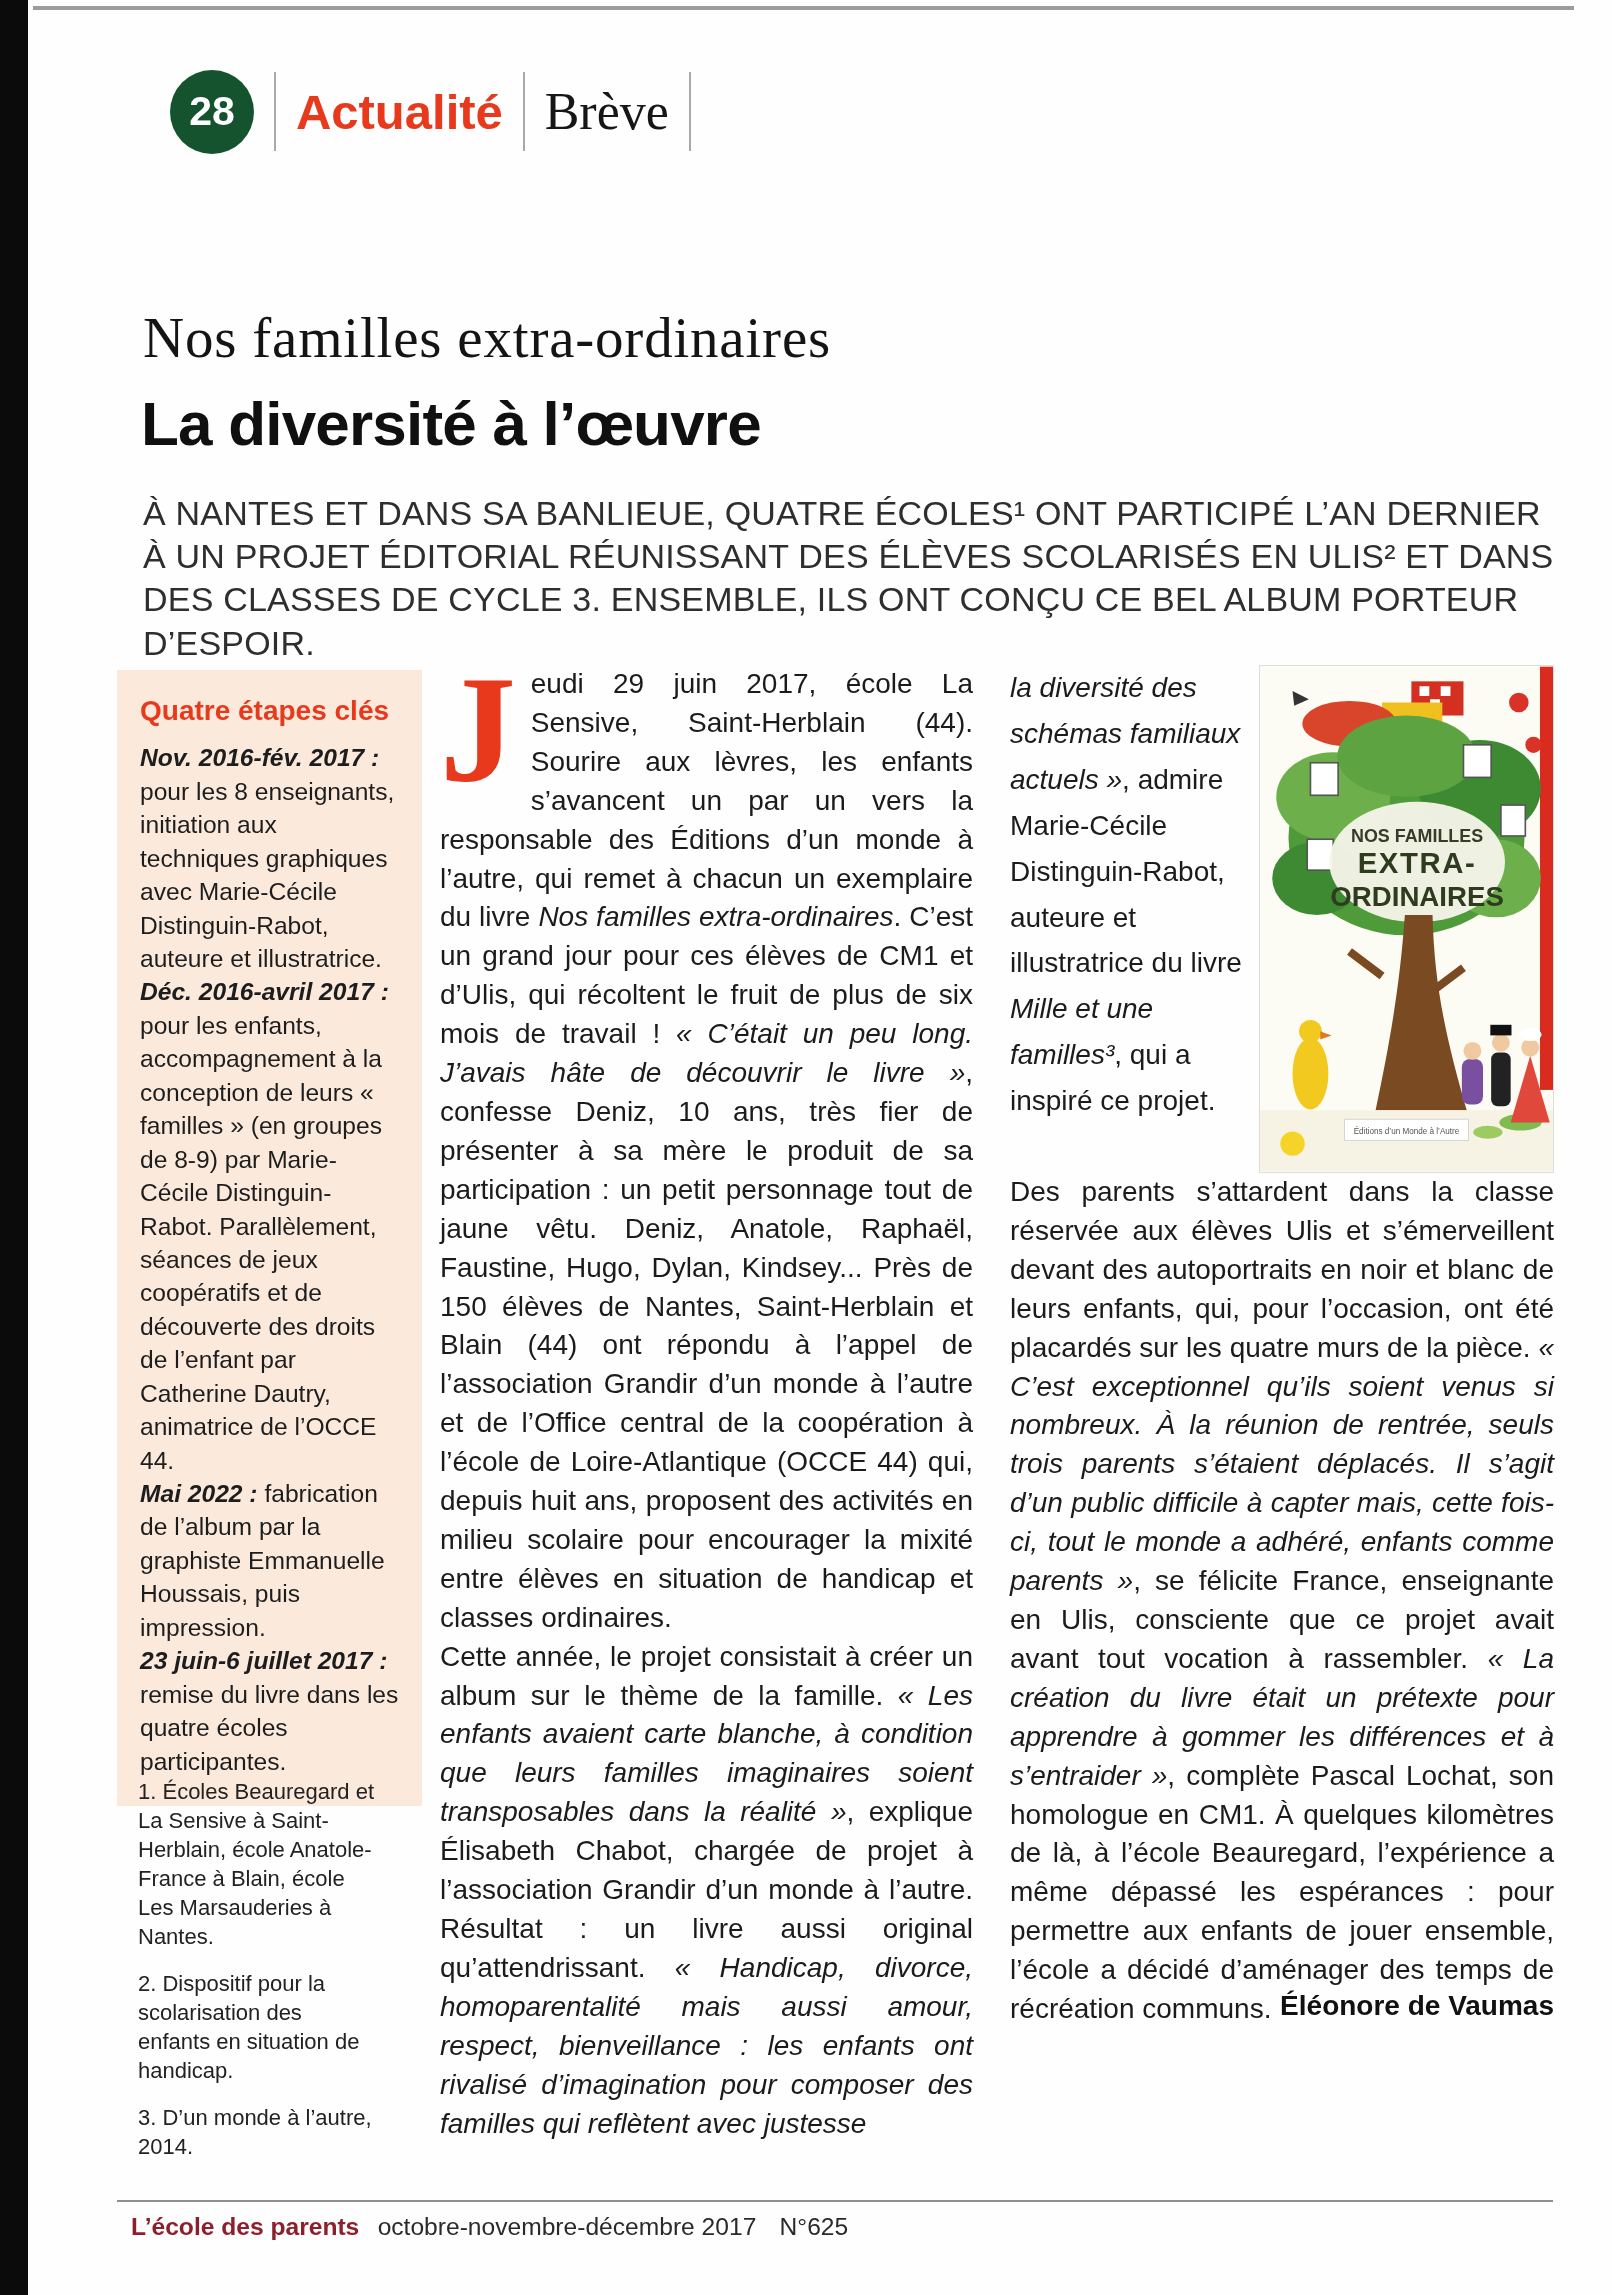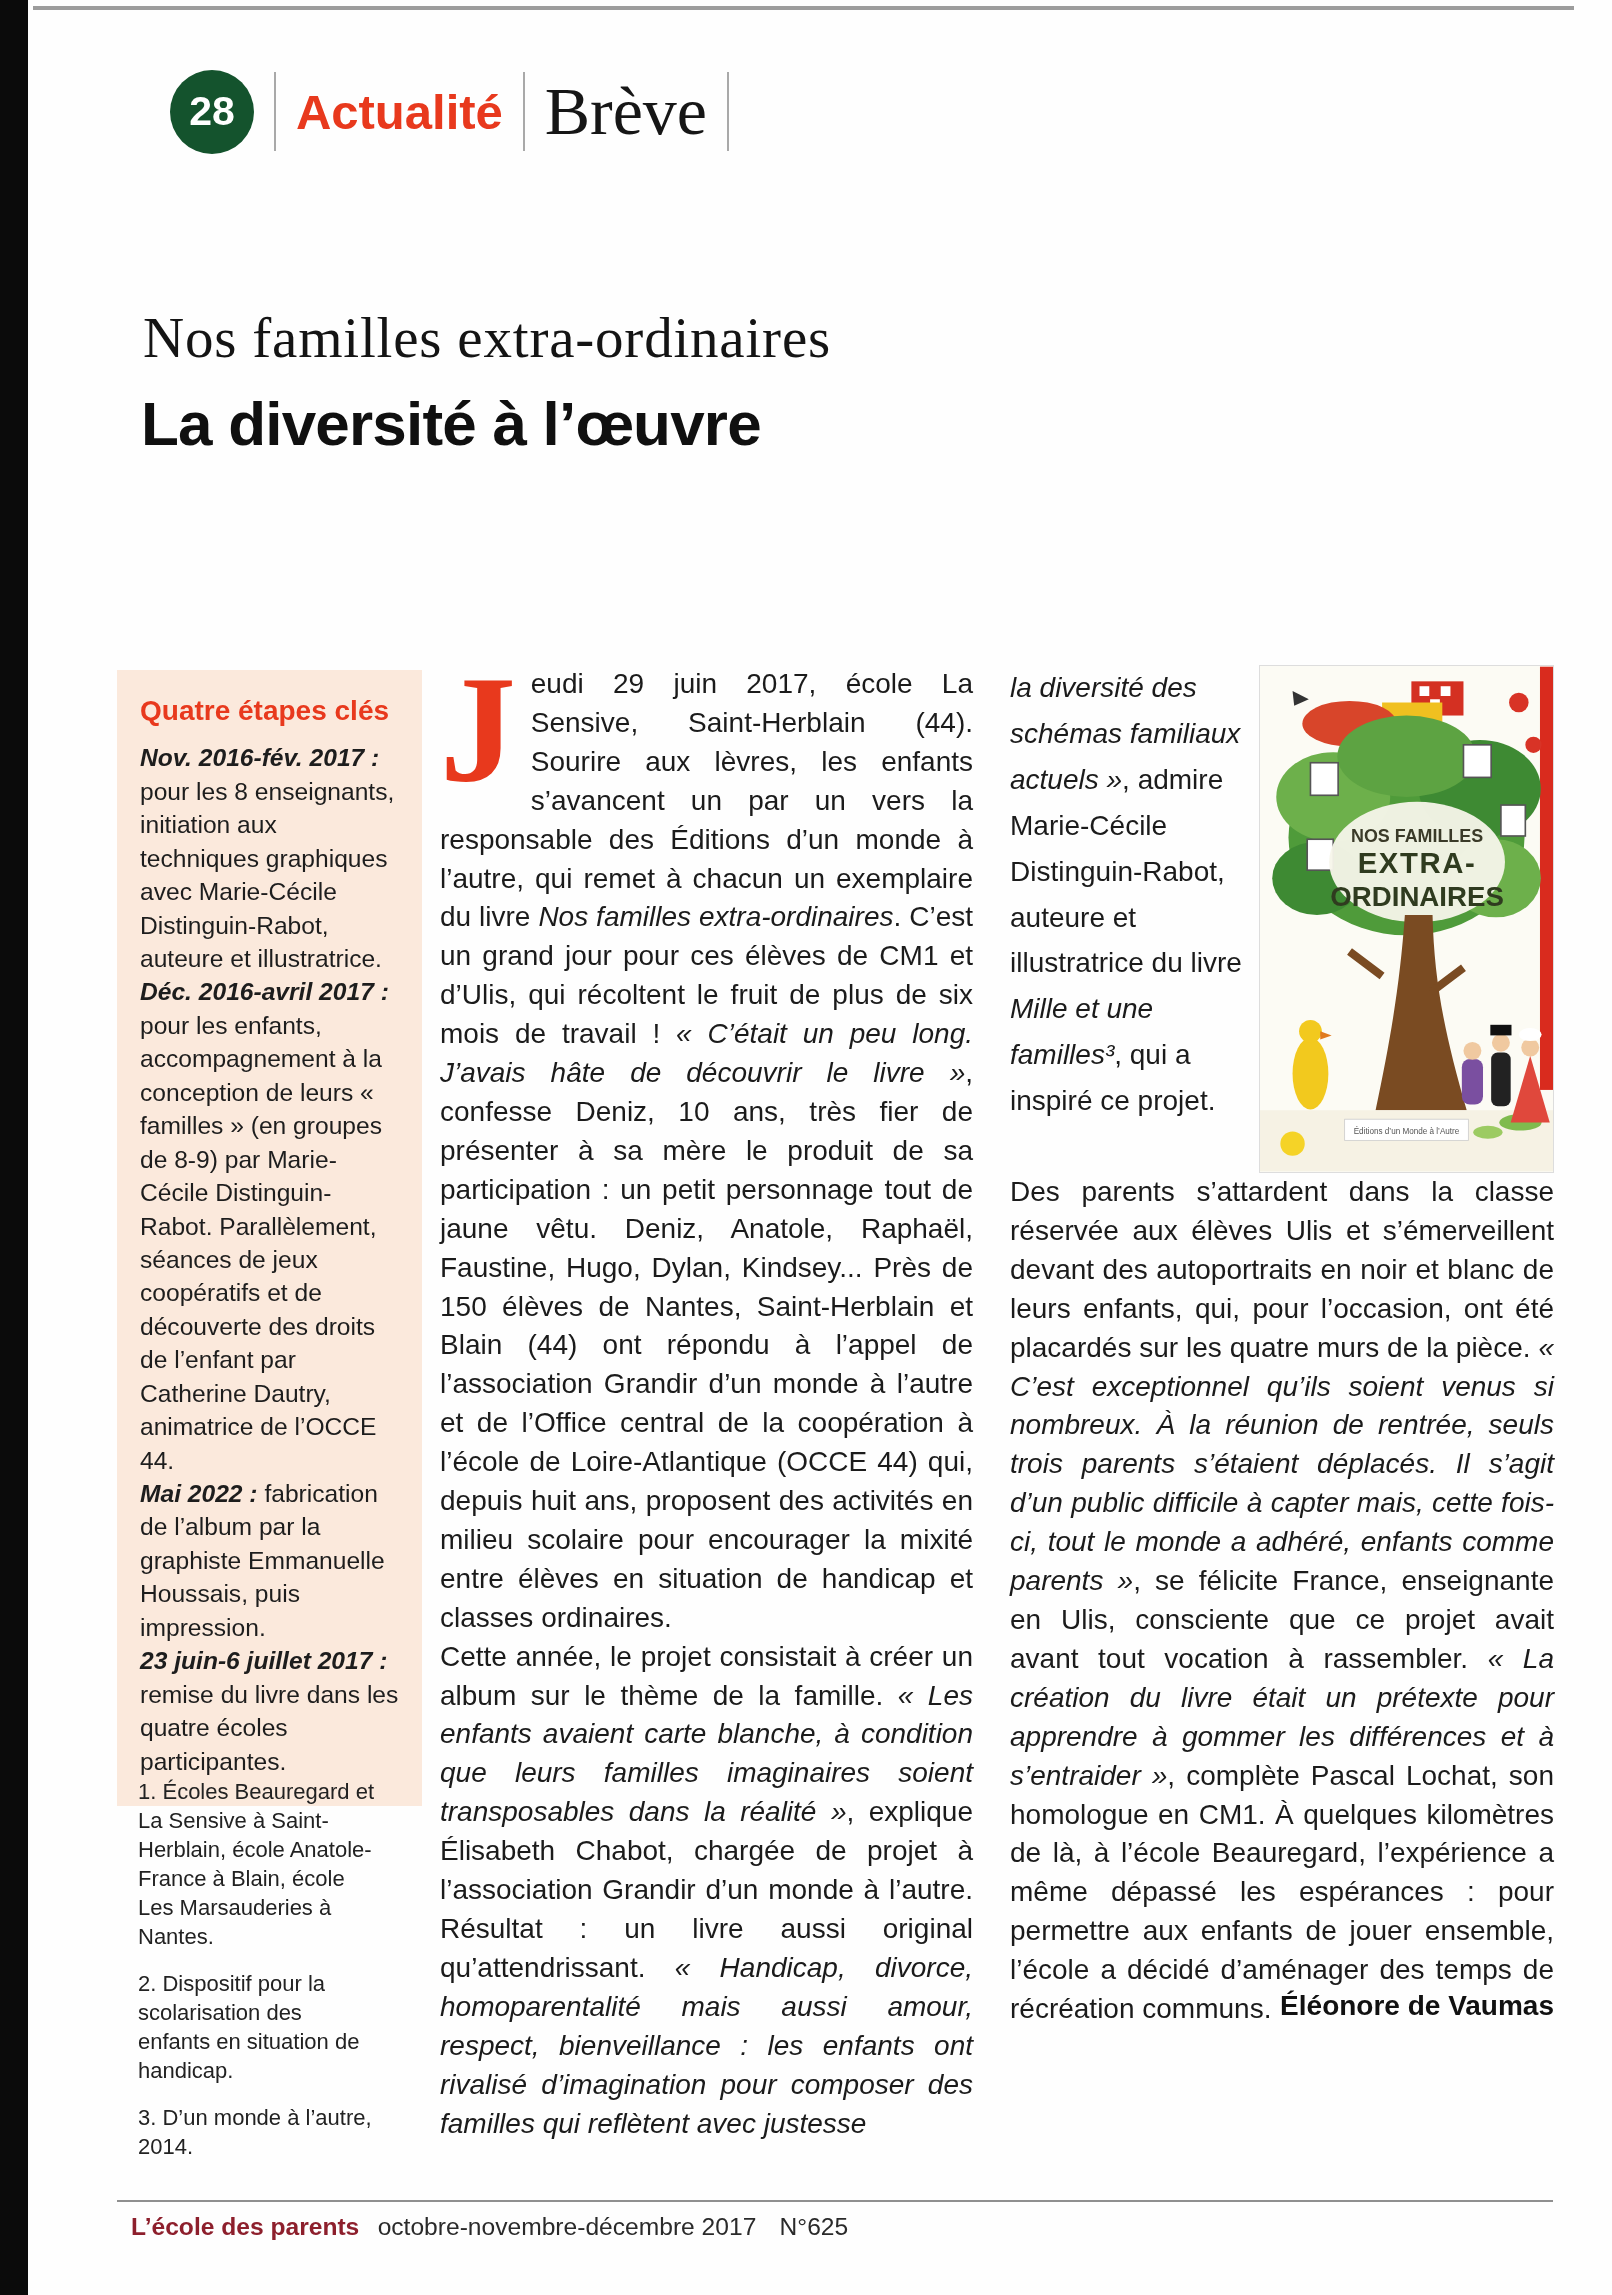--- a/index.html
+++ b/index.html
@@ -10,21 +10,21 @@
   
   .scan-edge-left{position:absolute;left:0;top:0;width:28px;height:100%;background:#0b0b0b;}
   .scan-edge-top{position:absolute;left:33px;top:5.7px;width:1541px;height:4.1px;background:#4a4a4a;opacity:.55;}
 
   
   .masthead{position:absolute;left:170px;top:69px;display:flex;align-items:center;gap:19.7px;height:85px;}
   .page-badge{width:84px;height:84px;border-radius:50%;background:#14532d;color:#fff;
     display:flex;align-items:center;justify-content:center;font-size:41px;font-weight:bold;}
   .vsep{width:2.5px;height:79px;background:#a9a9a9;}
   .section-label{color:#e8391d;font-size:49px;font-weight:bold;letter-spacing:0px;}
-  .rubric-label{font-family:"Liberation Serif",serif;font-size:68px;color:#161616;}
+  .rubric-label{font-family:"Liberation Serif",serif;font-size:52px;color:#161616;}
 
   
   .kicker{position:absolute;left:143px;top:305px;margin:0;font-family:"Liberation Serif",serif;
     font-weight:normal;font-size:57px;color:#141414;letter-spacing:0.8px;}
   .title{position:absolute;left:141px;top:388px;margin:0;font-size:62px;font-weight:800;
     color:#101010;letter-spacing:-0.8px;}
   .standfirst{position:absolute;left:143px;top:492px;width:1418px;margin:0;
     font-size:34px;line-height:1.27;color:#2e2e2e;letter-spacing:0.2px;}
 
   
@@ -72,20 +72,21 @@
     </div>
     <div class="vsep"></div>
     <span class="section-label">Actualité</span>
     <div class="vsep"></div>
     <span class="rubric-label">Brève</span>
     <div class="vsep"></div>
   </header>
 
   <h1 class="kicker">Nos familles extra-ordinaires</h1>
   <h2 class="title">La diversité à l’œuvre</h2>
+  <p class="standfirst">À NANTES ET DANS SA BANLIEUE, QUATRE ÉCOLES¹ ONT PARTICIPÉ L’AN DERNIER À UN PROJET ÉDITORIAL RÉUNISSANT DES ÉLÈVES SCOLARISÉS EN ULIS² ET DANS DES CLASSES DE CYCLE 3. ENSEMBLE, ILS ONT CONÇU CE BEL ALBUM PORTEUR D’ESPOIR.</p>
 
   <aside class="sidebar">
     <h3>Quatre étapes clés</h3>
     <p class="step"><span class="step-date">Nov. 2016-fév. 2017 :</span> <span>pour les 8 enseignants, initiation aux techniques graphiques avec Marie-Cécile Distinguin-Rabot, auteure et illustratrice.</span></p>
     <p class="step"><span class="step-date">Déc. 2016-avril 2017 :</span> <span>pour les enfants, accompagnement à la conception de leurs « familles » (en groupes de 8-9) par Marie-Cécile Distinguin-Rabot. Parallèlement, séances de jeux coopératifs et de découverte des droits de l’enfant par Catherine Dautry, animatrice de l’OCCE 44.</span></p>
     <p class="step"><span class="step-date">Mai 2022 :</span> <span>fabrication de l’album par la graphiste Emmanuelle Houssais, puis impression.</span></p>
     <p class="step"><span class="step-date">23 juin-6 juillet 2017 :</span> <span>remise du livre dans les quatre écoles participantes.</span></p>
   </aside>
 
   <div class="footnotes">

